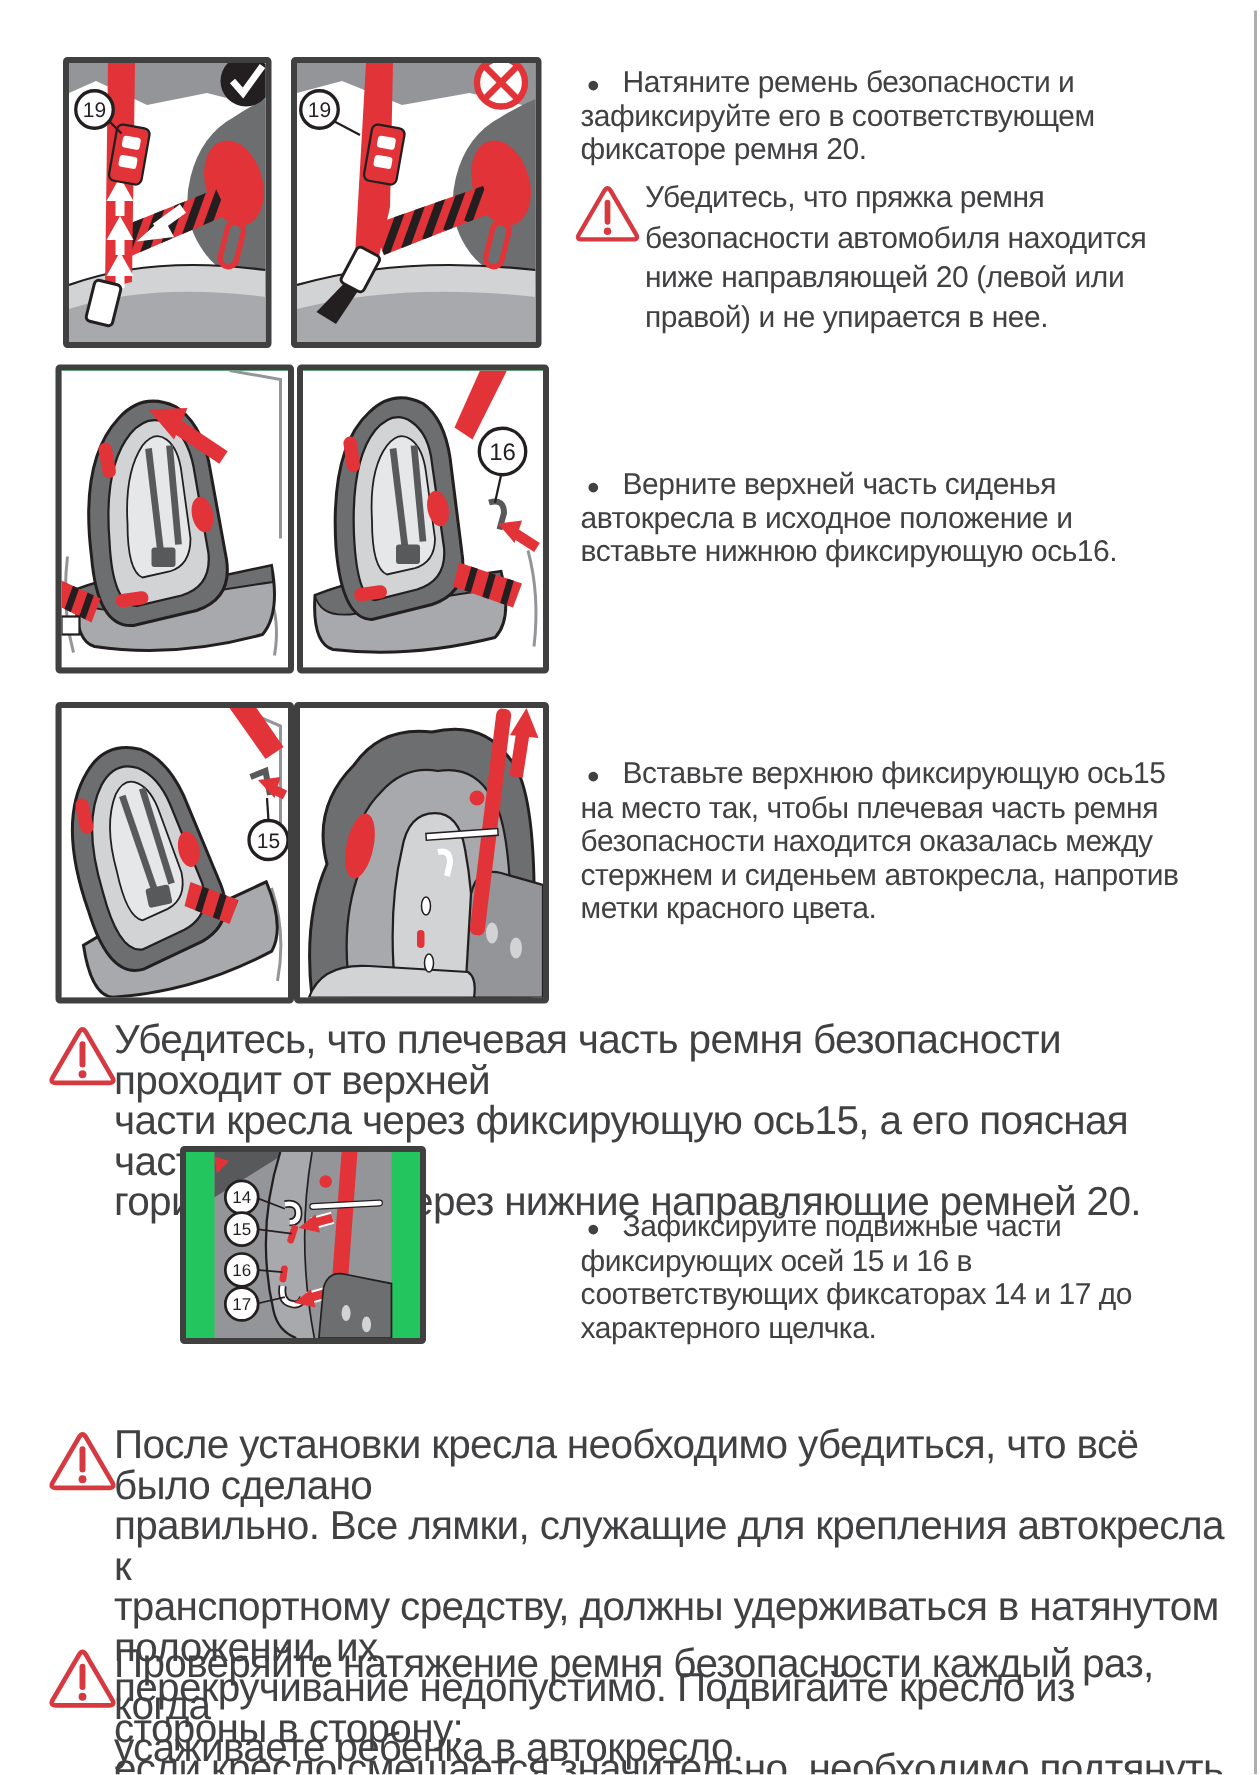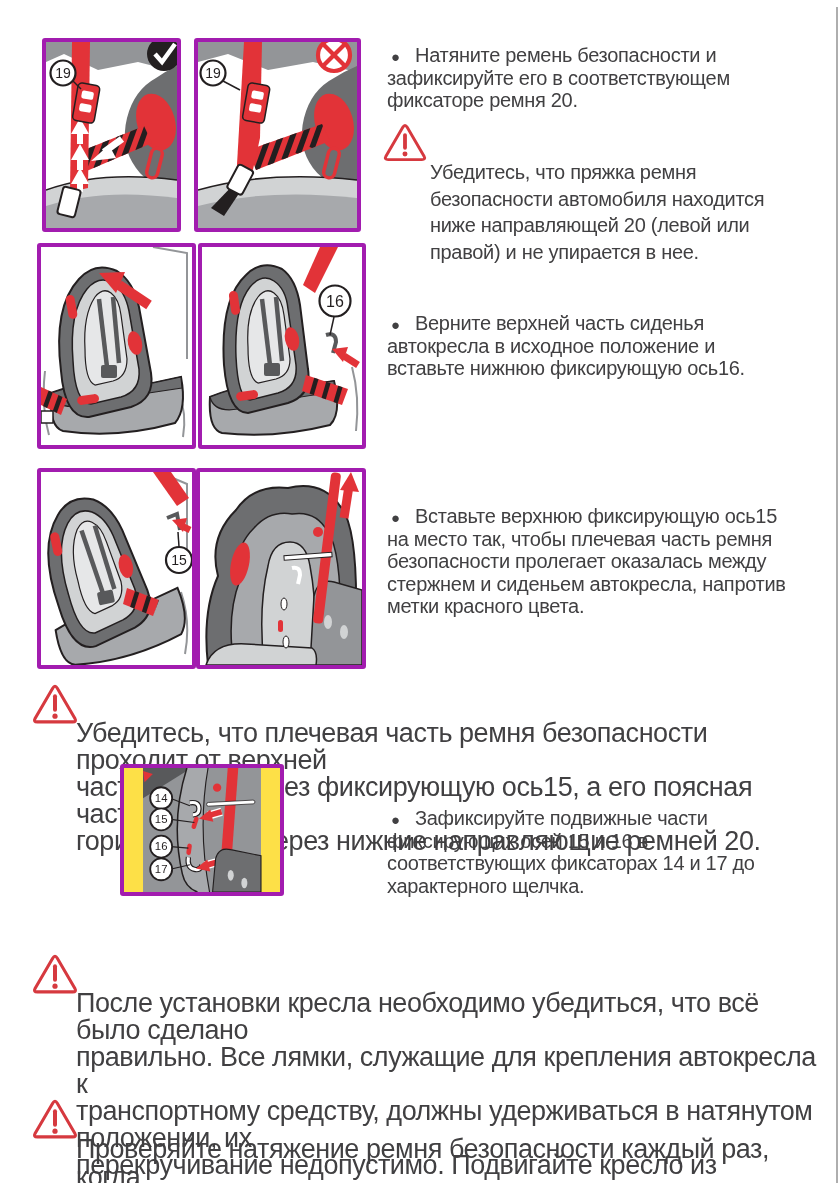--- a/index.html
+++ b/index.html
@@ -3,31 +3,31 @@
 <meta charset="utf-8">
 <style>
   html,body{margin:0;padding:0;background:#ffffff;}
   .page{
     position:relative;width:840px;height:1183px;background:#ffffff;
     font-family:"Liberation Sans",sans-serif;color:#414042;overflow:hidden;
   }
   .page-edge{position:absolute;left:836px;top:7px;width:2px;height:1176px;background:#aeaeae;}
 
   
-  .fig{position:absolute;border:4px solid #a21caf;border-radius:3px;background:#fde047;box-sizing:border-box;}
+  .fig{position:absolute;border:4px solid #404040;border-radius:3px;background:#22c55e;box-sizing:border-box;}
   .fig svg{display:block;width:100%;height:100%;}
 
   
   .tblock{position:absolute;}
   .step{font-size:20px;line-height:22.5px;letter-spacing:-0.3px;}
   .step .dot{position:absolute;left:4px;top:2px;font-size:15px;color:#414042;}
   .step .txt{display:block;white-space:pre-line;text-indent:28px;}
   .warn{font-size:20px;}
   .warn .tri{position:absolute;left:0;top:2px;}
-  .warn .txt{display:block;white-space:pre-line;margin-top:40px;}
+  .warn .txt{display:block;white-space:pre-line;}
   .warn-rc .txt{margin-left:47px;line-height:26.5px;letter-spacing:-0.3px;}
   .warn-fw .txt{margin-left:44px;font-size:27px;line-height:27px;letter-spacing:-0.45px;}
   .warn-c .txt{line-height:28px;}
 
   .watermark{
     position:absolute;left:349px;top:567px;font-size:37px;font-weight:bold;font-style:italic;
     color:#c4342f;opacity:0.9;letter-spacing:1px;white-space:nowrap;
   }
   svg text{font-family:"Liberation Sans",sans-serif;fill:#231f20;text-anchor:middle;}
 </style>
@@ -311,21 +311,21 @@
       <ellipse cx="84" cy="132" rx="3" ry="6" fill="#fff" stroke="#231f20" stroke-width="1"></ellipse>
       <rect x="78" y="148" width="5" height="12" rx="2.5" fill="#e23338"></rect>
       <ellipse cx="86" cy="170" rx="3" ry="6" fill="#fff" stroke="#231f20" stroke-width="1"></ellipse>
     </svg>
   </div>
 
   <div class="tblock step" style="left:387px;top:505px;width:448px;">
     <span class="dot">●</span>
     <span class="txt">Вставьте верхнюю фиксирующую ось15
 на место так, чтобы плечевая часть ремня
-безопасности пролегает оказалась между
+безопасности находится оказалась между
 стержнем и сиденьем автокресла, напротив
 метки красного цвета.</span>
   </div>
 
 
   <div class="tblock warn warn-fw" style="left:32px;top:680px;width:790px;">
     <svg class="tri" width="46" height="43" viewBox="0 0 60 54">
         <use href="#sym-tri"></use>
       </svg>
     <span class="txt">Убедитесь, что плечевая часть ремня безопасности проходит от верхней

